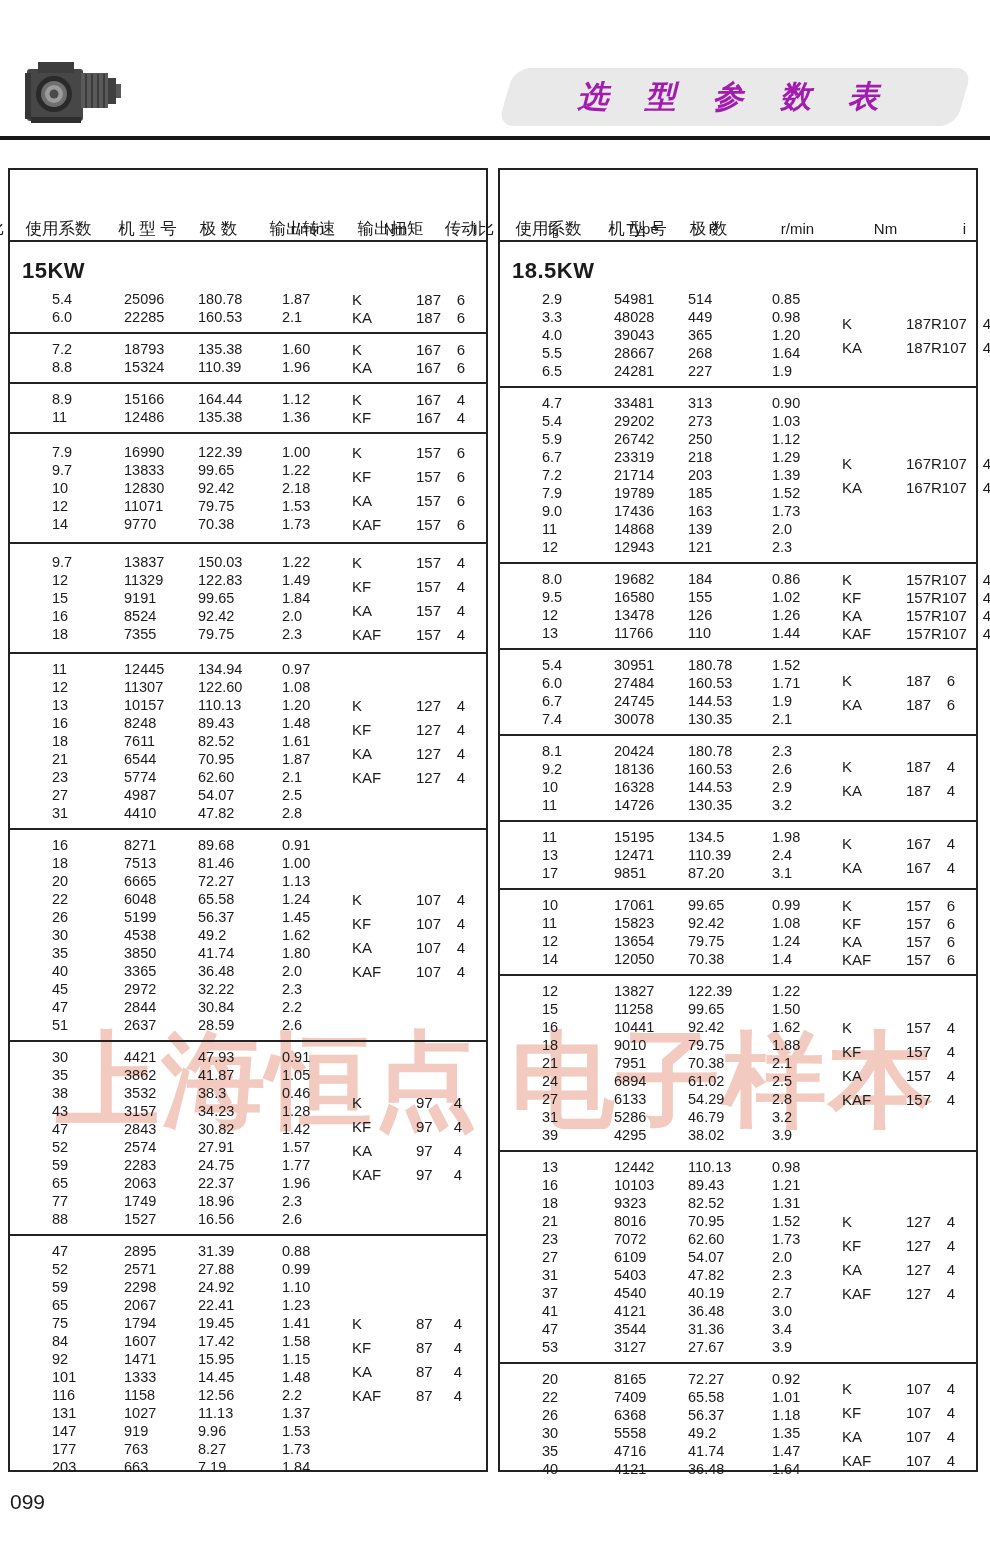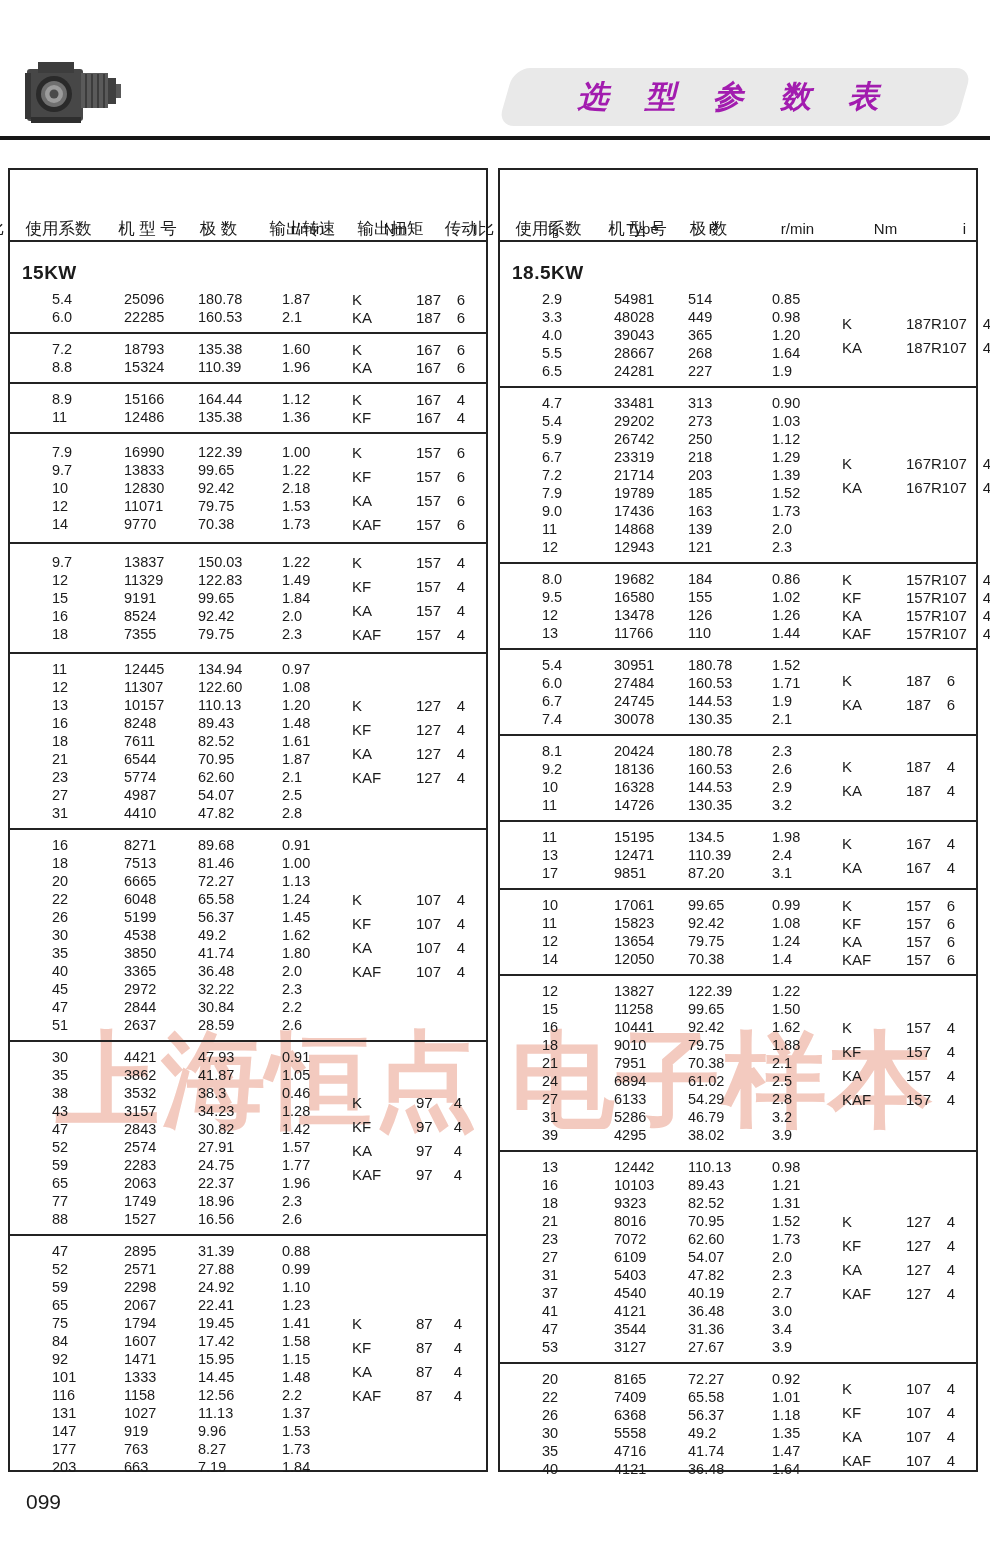--- a/index.html
+++ b/index.html
@@ -21,33 +21,33 @@
   .tables{position:absolute;left:8px;top:168px;display:flex;gap:10px;}
   .tbox{width:480px;height:1304px;border:2px solid #232323;box-sizing:border-box;}
   .thead{height:70px;border-bottom:2px solid #232323;display:flex;
          justify-content:center;gap:19px;align-items:flex-end;}
   .hrow{display:grid;grid-template-columns:100px 76px 82px 76px 102px 40px;}
   .hcell{text-align:center;white-space:nowrap;}
   .hrow.cn{font-size:16.5px;}
   .hrow.en{font-size:15px;}
   .fsub{font-size:10px;vertical-align:sub;}
   .power{height:42px;display:flex;align-items:flex-end;padding-left:12px;
-         font-size:19px;font-weight:700;letter-spacing:.5px;}
+         font-size:22px;font-weight:700;letter-spacing:.5px;}
   .block{display:flex;align-items:center;padding:6px 8px;}
   .block + .block{border-top:2px solid #232323;}
   .datacol{width:334px;}
   .drow{display:grid;grid-template-columns:72px 74px 84px 74px;padding-left:34px;
         height:18px;line-height:18px;font-size:14.5px;white-space:nowrap;}
   .typecol{flex:1;display:flex;flex-direction:column;justify-content:center;}
   .trow{display:flex;align-items:center;height:24px;font-size:15px;white-space:nowrap;}
   .block.dense .trow{height:18px;}
   .tpre{width:40px;}
   .tmodel{flex:1;margin-left:24px;}
   .tp{width:40px;text-align:center;}
-  .pagenum{position:absolute;left:26px;top:1490px;font-size:21px;color:#1b1b1b;}
+  .pagenum{position:absolute;left:10px;top:1490px;font-size:21px;color:#1b1b1b;}
 </style>
 </head>
 <body>
 
 <div class="page">
 
   <div class="watermark">上海恒点 电子样本</div>
 
   <div class="content">
 

